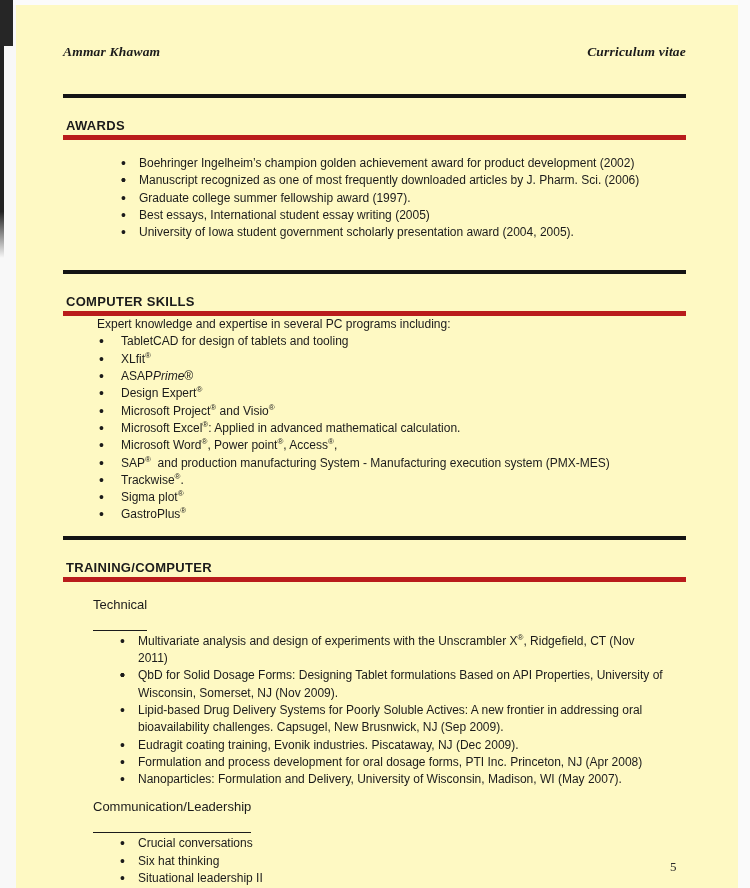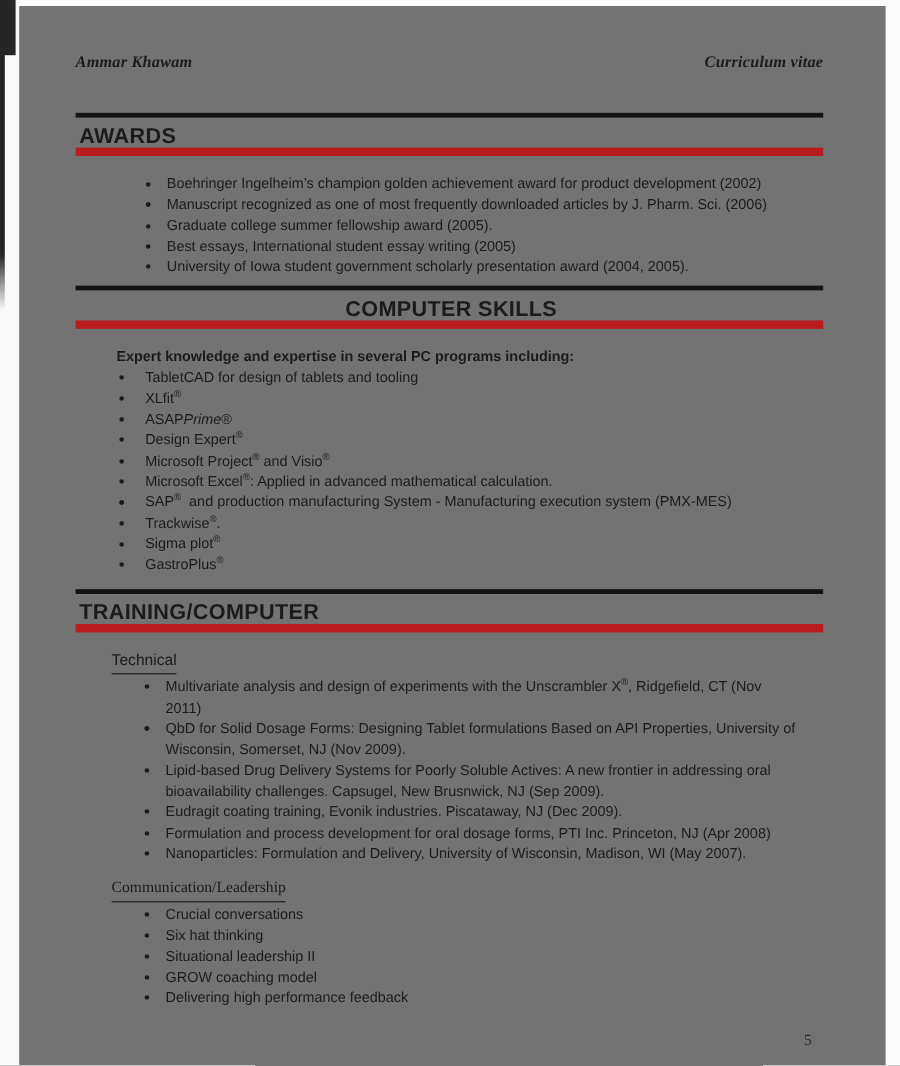--- a/index.html
+++ b/index.html
@@ -1,48 +1,48 @@
 <!DOCTYPE html>
 <html><head>
 <meta charset="utf-8">
 <style>
   html,body{margin:0;padding:0;background:#ffffff;}
-  .page{position:relative;width:750px;height:888px;background:#737373;overflow:hidden;
+  .page{position:relative;width:750px;height:888px;background:#fef9c3;overflow:hidden;
         font-family:"Liberation Sans","DejaVu Sans",sans-serif;color:#1b1b1b;}
   
   .edge-left{position:absolute;left:0;top:0;width:16px;height:888px;background:#f8f8f8;}
   .edge-top{position:absolute;left:0;top:0;width:750px;height:5px;background:#fbfbfb;}
   .edge-right{position:absolute;right:0;top:0;width:12px;height:888px;background:#fafafa;}
   .scan-mark-left{position:absolute;left:0;top:0;width:4px;height:258px;
         background:linear-gradient(#232323 82%,rgba(35,35,35,0));}
   .scan-mark-corner{position:absolute;left:0;top:0;width:13px;height:46px;background:#262626;}
 
   .content{position:relative;margin-left:63px;width:623px;}
   .header-row{display:flex;justify-content:space-between;align-items:baseline;
         padding-top:44px;font-family:"Liberation Serif","DejaVu Serif",serif;
         font-weight:bold;font-style:italic;font-size:13.5px;letter-spacing:.2px;}
-  .section-bar{border-top:4px solid #141414;border-bottom:7px solid #b91c1c;
-        padding:8px 0 2px 3px;font-weight:bold;font-size:18px;letter-spacing:.3px;line-height:15px;}
+  .section-bar{border-top:4px solid #141414;border-bottom:5px solid #b91c1c;
+        padding:20px 0 2px 3px;font-weight:bold;font-size:13px;letter-spacing:.3px;line-height:15px;}
   .bar-awards{margin-top:34px;}
-  .bar-cs{margin-top:7px;text-align:center;}
+  .bar-cs{margin-top:29px;}
   .bar-training{margin-top:12px;}
 
   ul{list-style:none;margin:0;padding:0;}
   li{position:relative;font-size:12px;line-height:17.3px;color:#1b1b1b;}
   li .blt{position:absolute;font-size:14px;line-height:17.3px;}
   .awards-list{margin-top:15px;}
   .awards-list li{padding-left:76px;padding-right:10px;}
   .awards-list li .blt{left:58px;}
-  .intro{margin-top:15px;margin-left:34px;font-size:12px;line-height:17px;font-weight:bold;}
+  .intro{margin-left:34px;font-size:12px;line-height:17px;}
   .cs-list li{padding-left:58px;padding-right:10px;}
   .cs-list li .blt{left:36px;}
   .subhead{margin-left:30px;font-size:13px;display:block;}
-  .subhead span{display:inline-block;border-bottom:1px solid #1b1b1b;padding-bottom:4px;}
+  .subhead span{display:inline-block;border-bottom:1px solid #1b1b1b;padding-bottom:18px;}
   .sub-technical{margin-top:15px;}
-  .sub-comm{margin-top:11px;font-family:Liberation Serif, serif;}
+  .sub-comm{margin-top:11px;}
   .tech-list,.comm-list{margin-top:2px;}
   .tech-list li,.comm-list li{padding-left:75px;padding-right:22px;}
   .tech-list li .blt,.comm-list li .blt{left:57px;}
 
   sup{font-size:8px;line-height:0;vertical-align:super;}
   .page-number{position:absolute;left:670px;top:859px;
         font-family:"Liberation Serif","DejaVu Serif",serif;font-size:13px;color:#2a2a2a;}
 </style>
 </head>
 <body>
@@ -60,37 +60,37 @@
       <span>Ammar Khawam</span>
       <span>Curriculum vitae</span>
     </div>
 
     <div class="section-bar bar-awards">AWARDS</div>
 
     <ul class="awards-list">
       <li><span class="blt">•</span><span>Boehringer Ingelheim’s champion golden achievement award for product development (2002)</span></li>
       <li><span class="blt">•</span></li>
       <li><span class="blt">•</span><span>Manuscript recognized as one of most frequently downloaded articles by J. Pharm. Sci. (2006)</span></li>
-      <li><span class="blt">•</span><span>Graduate college summer fellowship award (2005).</span></li>
+      <li><span class="blt">•</span><span>Graduate college summer fellowship award (1997).</span></li>
       <li><span class="blt">•</span><span>Best essays, International student essay writing (2005)</span></li>
       <li><span class="blt">•</span><span>University of Iowa student government scholarly presentation award (2004, 2005).</span></li>
     </ul>
 
     <div class="section-bar bar-cs">COMPUTER SKILLS</div>
 
     <div class="intro">Expert knowledge and expertise in several PC programs including:</div>
 
     <ul class="cs-list">
       <li><span class="blt">•</span><span>TabletCAD for design of tablets and tooling</span></li>
       <li><span class="blt">•</span><span>XLfit<sup>®</sup></span></li>
       <li><span class="blt">•</span><span>ASAP<i>Prime</i>®</span></li>
       <li><span class="blt">•</span><span>Design Expert<sup>®</sup></span></li>
       <li><span class="blt">•</span><span>Microsoft Project<sup>®</sup> and Visio<sup>®</sup></span></li>
       <li><span class="blt">•</span><span>Microsoft Excel<sup>®</sup>: Applied in advanced mathematical calculation.</span></li>
-      <li><span class="blt">•</span></li>
+      <li><span class="blt">•</span><span>Microsoft Word<sup>®</sup>, Power point<sup>®</sup>, Access<sup>®</sup>,</span></li>
       <li><span class="blt">•</span><span>SAP<sup>®</sup>&nbsp; and production manufacturing System - Manufacturing execution system (PMX-MES)</span></li>
       <li><span class="blt">•</span><span>Trackwise<sup>®</sup>.</span></li>
       <li><span class="blt">•</span><span>Sigma plot<sup>®</sup></span></li>
       <li><span class="blt">•</span><span>GastroPlus<sup>®</sup></span></li>
     </ul>
 
     <div class="section-bar bar-training">TRAINING/COMPUTER</div>
 
     <div class="subhead sub-technical">
       <span>Technical</span>

